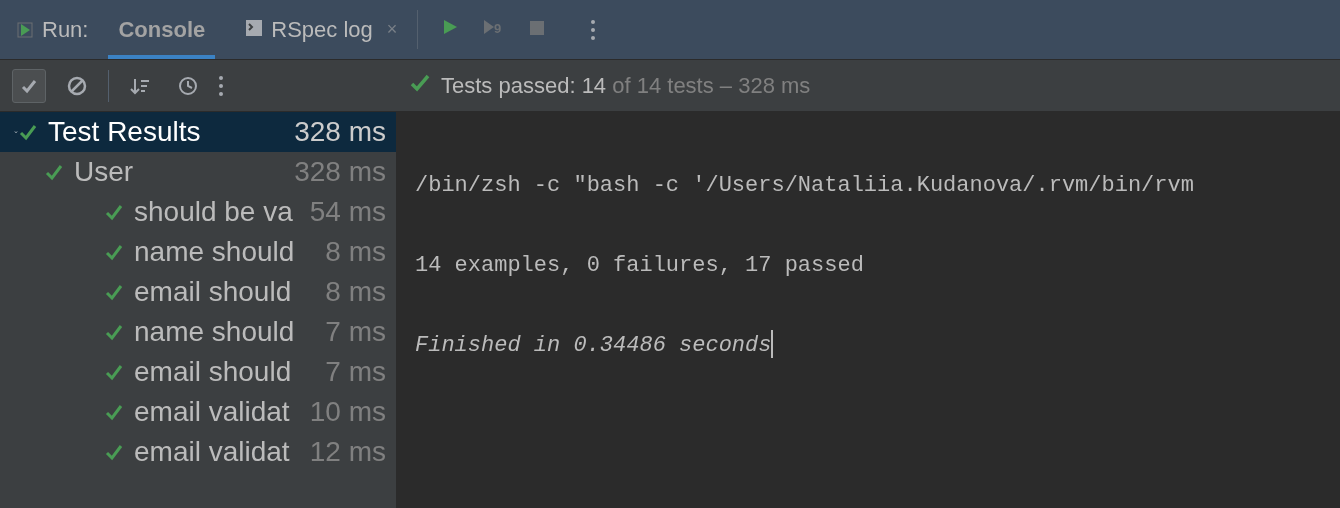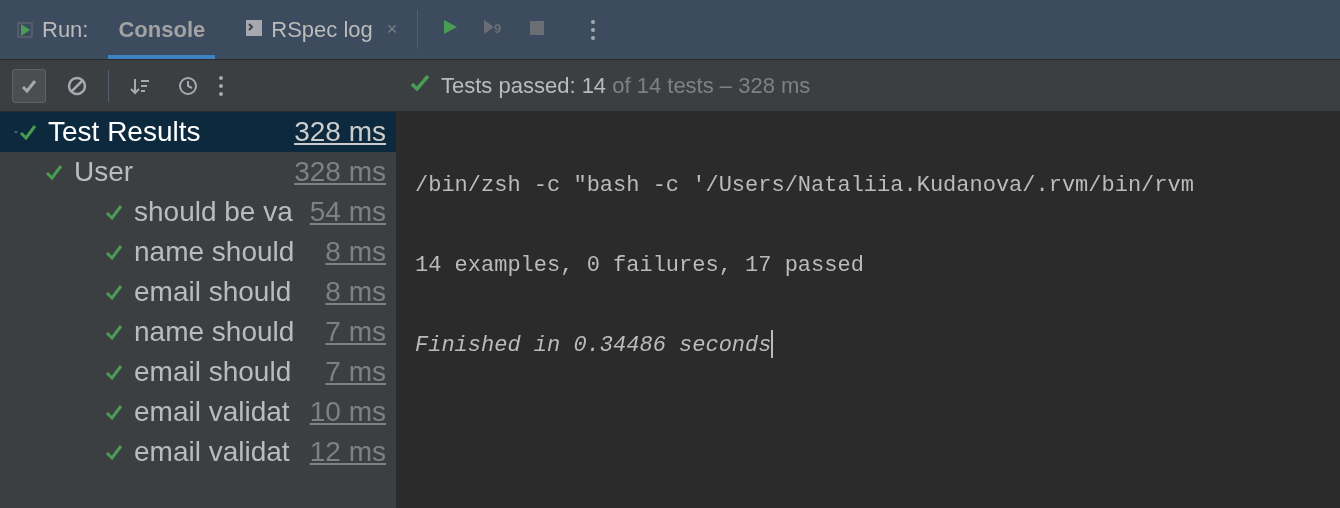--- a/index.html
+++ b/index.html
@@ -91,21 +91,21 @@
     height: 40px;
     padding-right: 10px;
     white-space: nowrap;
   }
   .tree-row.selected { background: #0d293e; color: #fff; }
   .tree-row .chev { width: 18px; display: inline-flex; justify-content: center; }
   .tree-row .indent0 { padding-left: 14px; }
   .tree-row .indent1 { padding-left: 44px; }
   .tree-row .indent2 { padding-left: 104px; }
   .tree-row .label { flex: 1; overflow: hidden; text-overflow: clip; }
-  .tree-row .time { color: #808080; margin-left: auto; white-space: nowrap; text-decoration: underline; }
+  .tree-row .time { color: #808080; margin-left: auto; white-space: nowrap; }
   .tree-row .check { margin-right: 10px; display: inline-flex; }
   .tree-row .check svg { display: block; }
 
   .console-panel {
     flex: 1;
     background: #2b2b2b;
     padding: 14px 18px;
     font-family: "SFMono-Regular", Consolas, "Liberation Mono", Menlo, monospace;
     font-size: 22px; line-height: 40px;
     color: #bbbbbb;

